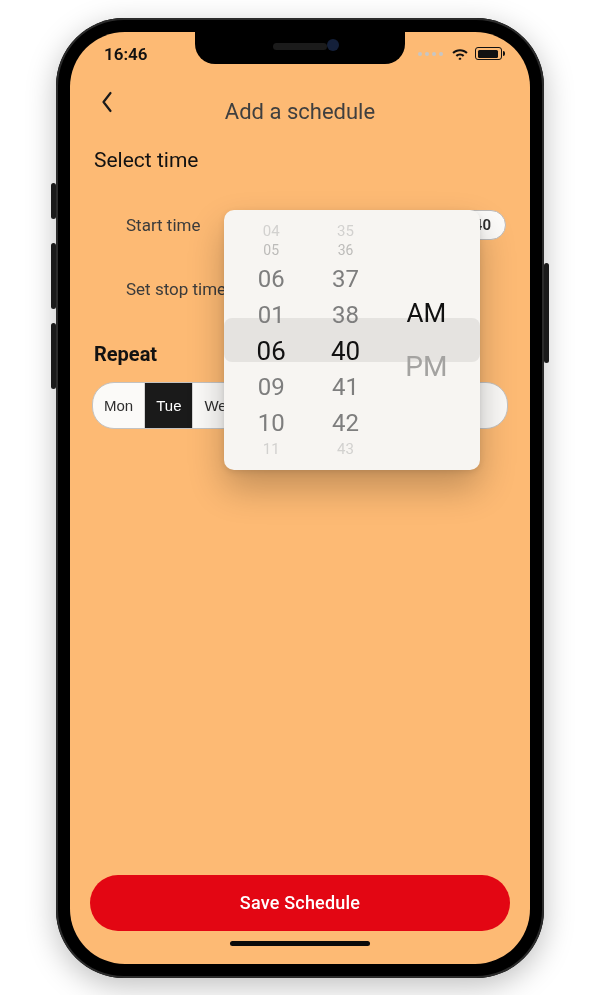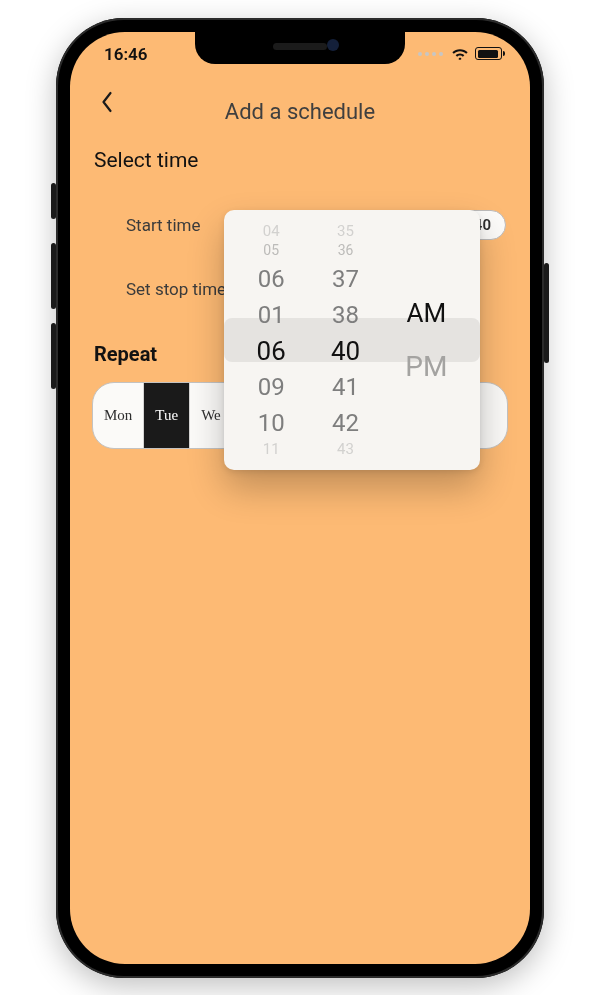--- a/index.html
+++ b/index.html
@@ -62,21 +62,21 @@
     .row{display:flex;justify-content:space-between;align-items:center;height:46px;padding:0 2px;}
     .row-label{font-size:17px;color:#3b3b3b;margin-left:32px;}
     .chip{
       border:1.5px solid #bdbbba;border-radius:18px;padding:5px 14px;font-size:15px;
       font-weight:600;color:#2e2e2e;background:#fcfbf9;
     }
 
     .days{display:flex;border:1.5px solid #c3c2c1;border-radius:22px;overflow:hidden;background:#fbfaf8;}
     .days button{
       appearance:none;border:none;background:transparent;font-size:15px;color:#2e2e2e;
-      padding:24px 11px;border-right:1px solid #d5d4d3;font-family:Liberation Serif, serif;
+      padding:14px 11px;border-right:1px solid #d5d4d3;font-family:Liberation Sans, sans-serif;
     }
     .days button:last-child{border-right:none;}
     .days button.active{background:#1a1a1a;color:#fff;}
 
     
     .picker{
       position:absolute; left:154px; top:82px; width:256px; height:260px;
       background:#f7f5f2; border-radius:10px;
       box-shadow:0 18px 36px rgba(0,0,0,.24),0 2px 6px rgba(0,0,0,.10);
       overflow:hidden;
@@ -188,15 +188,19 @@
             <span class="dim xx">43</span>
           </div>
           <div class="col pm">
             <span class="sel">AM</span>
             <span class="dim" style="font-size:28px">PM</span>
           </div>
         </div>
       </div>
     </div>
 
+    <div class="bottom">
+      <button class="save-btn">Save Schedule</button>
+      <div class="home-ind"></div>
+    </div>
 
   </div>
 </div>
 
 </body></html>

